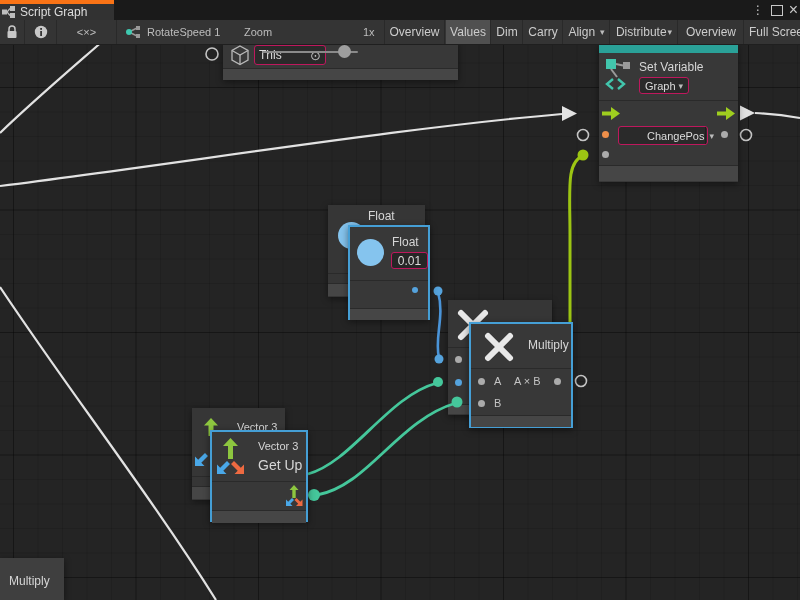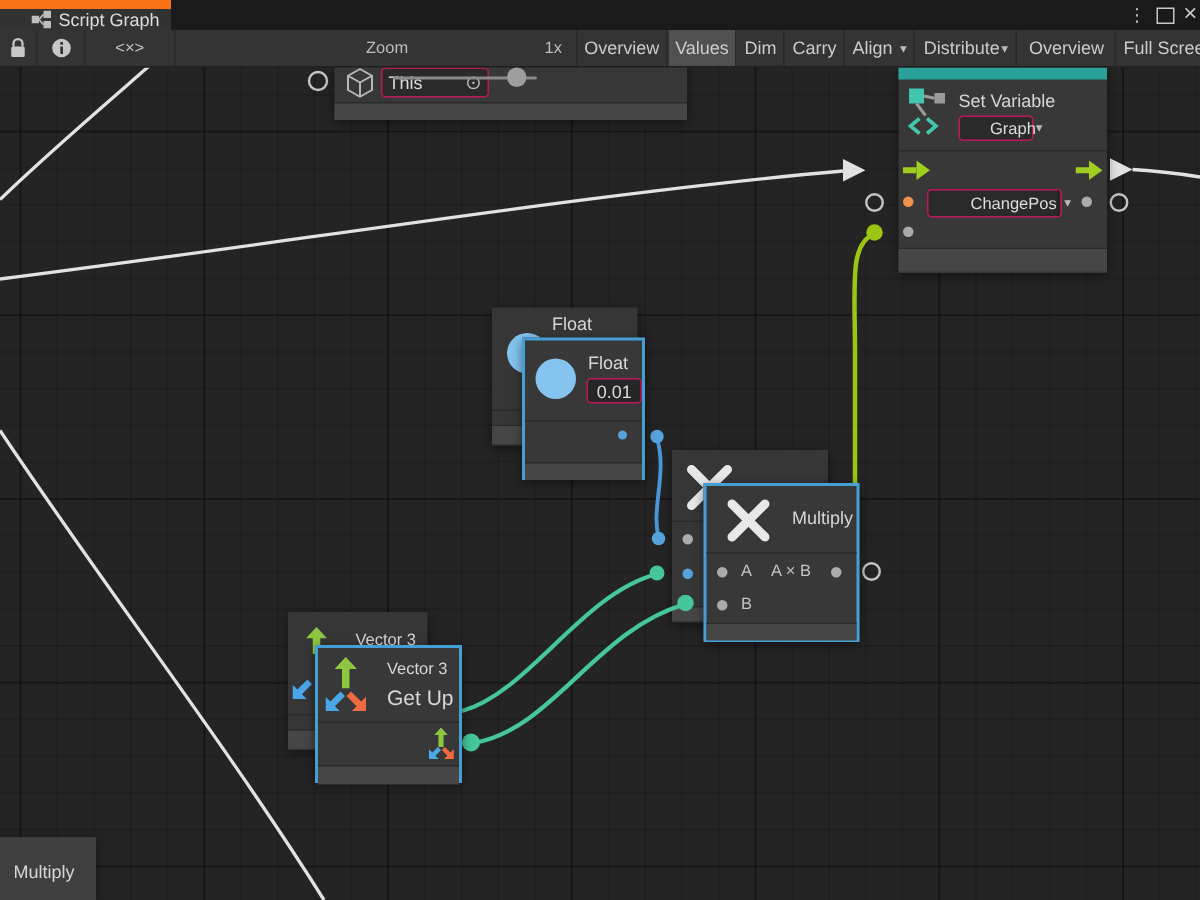--- a/index.html
+++ b/index.html
@@ -12,21 +12,21 @@
     background-image:
       linear-gradient(rgba(0,0,0,.30) 1px, transparent 1px),
       linear-gradient(90deg, rgba(0,0,0,.30) 1px, transparent 1px),
       linear-gradient(rgba(0,0,0,.12) 1px, transparent 1px),
       linear-gradient(90deg, rgba(0,0,0,.12) 1px, transparent 1px);
     background-size:122.5px 122.5px,122.5px 122.5px,24.5px 24.5px,24.5px 24.5px;
     background-position:13px 42px,13px 42px,13px 17.5px,13px 17.5px;}
   
   #tabbar{position:absolute;left:0;top:0;width:800px;height:20px;background:#1a1a1a;z-index:10;}
   #tab{position:absolute;left:0;top:0;width:114px;height:20px;background:#323232;
-       border-top:6px solid #f97316;box-sizing:border-box;display:flex;align-items:center;gap:5px;padding-left:21px;}
+       border-top:4px solid #f97316;box-sizing:border-box;display:flex;align-items:center;gap:5px;padding-left:2px;}
   #tab .t{font-size:12px;color:#dedede;}
   .winctl{position:absolute;top:0;height:20px;display:flex;align-items:center;justify-content:center;color:#c8c8c8;}
   #toolbar{position:absolute;left:0;top:20px;width:800px;height:25px;background:#343434;
            border-bottom:1px solid #1f1f1f;box-sizing:border-box;z-index:10;}
   .tbtn{position:absolute;top:0;height:24px;display:flex;align-items:center;justify-content:center;
         font-size:12px;color:#cccccc;border-right:1px solid #292929;box-sizing:border-box;}
   .tbtn.active{background:#505050;}
   .tlabel{position:absolute;top:0;height:24px;display:flex;align-items:center;font-size:11px;color:#bdbdbd;}
   #zoomtrack{position:absolute;left:262px;top:31px;width:96px;height:2px;background:#8a8a8a;border-radius:1px;}
   #zoomhandle{position:absolute;left:338px;top:25px;width:13px;height:13px;border-radius:50%;background:#9e9e9e;}
@@ -149,21 +149,21 @@
       <svg width="28" height="33">
         <rect x="2" y="2" width="10" height="10" fill="#42c6ad"></rect>
         <rect x="19" y="5" width="7" height="7" fill="#9a9a9a"></rect>
         <line x1="12" y1="7" x2="19" y2="8.5" stroke="#9a9a9a" stroke-width="2"></line>
         <line x1="7" y1="12" x2="13" y2="20" stroke="#9a9a9a" stroke-width="2"></line>
         <polyline points="9,22 3,27 9,32" fill="none" stroke="#42c6ad" stroke-width="2.4"></polyline>
         <polyline points="14,22 20,27 14,32" fill="none" stroke="#42c6ad" stroke-width="2.4"></polyline>
       </svg>
     </span>
     <span class="ntitle" style="left:40px;top:16px;">Set Variable</span>
-    <div class="field" style="left:40px;top:33px;width:50px;height:17px;padding:0 20px;justify-content:space-between;">
+    <div class="field" style="left:40px;top:33px;width:50px;height:17px;padding:0 5px;justify-content:space-between;">
       <span style="font-size:11px;">Graph</span>
       <span class="ddcaret">▾</span>
     </div>
     <div class="ndiv" style="top:56px;"></div>
     <span style="position:absolute;left:3px;top:63px;">
       <svg width="18" height="13">
           <rect x="0" y="4.5" width="9" height="4" fill="#9fce1f"></rect>
           <polygon points="9,0 18,6.5 9,13" fill="#9fce1f"></polygon>
         </svg>
     </span>
@@ -271,20 +271,30 @@
       </svg>
     </span>
     <span class="tbtn" style="left:25px;width:32px;">
       <svg width="14" height="14">
         <circle cx="7" cy="7" r="6.2" fill="#c8c8c8"></circle>
         <rect x="6.2" y="3" width="1.8" height="1.8" fill="#333"></rect>
         <rect x="6.2" y="6" width="1.8" height="5" fill="#333"></rect>
       </svg>
     </span>
     <span class="tbtn" style="left:57px;width:60px;font-size:11px;color:#c0c0c0;">&lt;×&gt;</span>
+    <span class="tlabel" style="left:125px;gap:6px;display:flex;align-items:center;">
+      <svg width="16" height="14">
+        <rect x="11" y="1" width="4" height="4" fill="#999"></rect>
+        <rect x="11" y="9" width="4" height="4" fill="#999"></rect>
+        <line x1="6" y1="6" x2="12" y2="3" stroke="#999" stroke-width="1.4"></line>
+        <line x1="6" y1="8" x2="12" y2="11" stroke="#999" stroke-width="1.4"></line>
+        <circle cx="4" cy="7" r="3" fill="#3ec9b0"></circle>
+      </svg>
+      <span>RotateSpeed 1</span>
+    </span>
     <span class="tlabel" style="left:244px;">Zoom</span>
     <div id="zoomtrack"></div>
     <div id="zoomhandle"></div>
     <span class="tlabel" style="left:363px;">1x</span>
 
     <span class="tbtn" style="left:384px;width:61px;border-left:1px solid #292929;">Overview</span>
     <span class="tbtn active" style="left:446px;width:45px;text-align:right;">Values</span>
     <span class="tbtn" style="left:492px;width:31px;">Dim</span>
     <span class="tbtn" style="left:524px;width:39px;">Carry</span>
     <span class="tbtn" style="left:564px;width:46px;gap:5px;">

